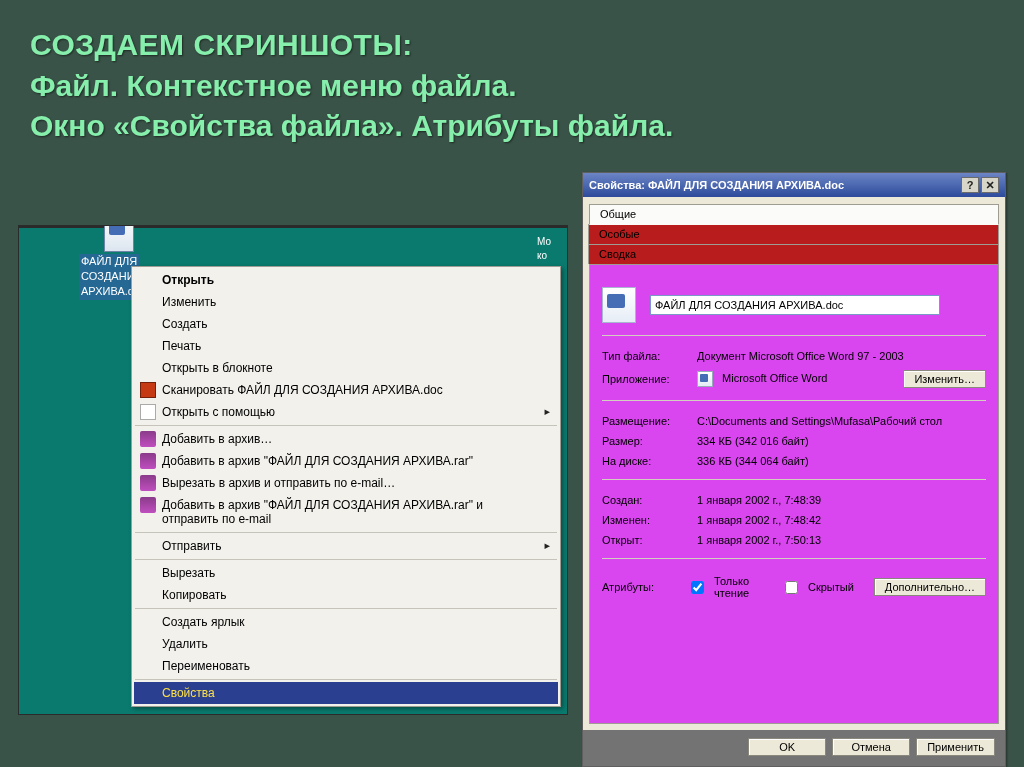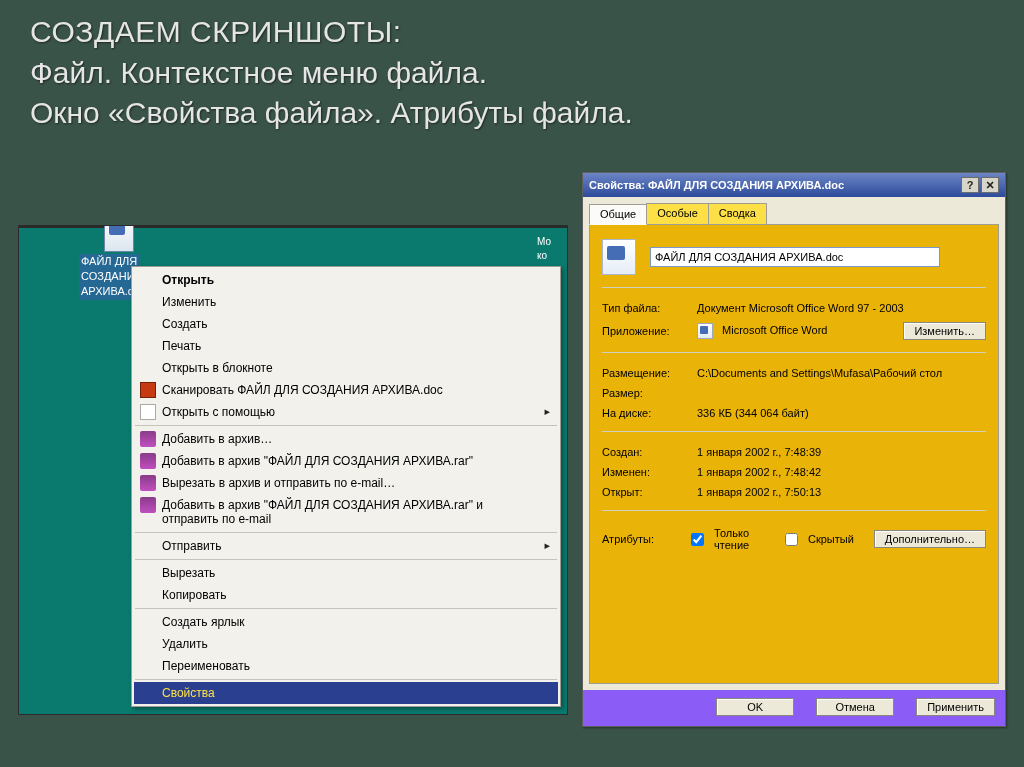--- a/index.html
+++ b/index.html
@@ -5,25 +5,25 @@
   * { box-sizing: border-box; margin: 0; padding: 0; }
   body {
     width: 1024px;
     height: 767px;
     background: #3a5348;
     font-family: Tahoma, Arial, sans-serif;
     position: relative;
     overflow: hidden;
   }
   .slide-title {
-    padding: 12px 30px 10px 30px;
+    padding: 25px 30px 10px 30px;
     font-size: 30px;
     line-height: 1.35;
-    font-weight: 400;
-    color: #e5e5e5;
+    font-weight: 700;
+    color: #86efac;
     text-shadow: 1px 1px 2px rgba(0,0,0,.5);
   }
   .slide-title .upper { text-transform: uppercase; letter-spacing: .5px; }
 
   
   .desktop-panel {
     position: absolute;
     left: 18px;
     top: 225px;
     width: 550px;
@@ -115,37 +115,37 @@
   }
   .props .titlebar .spacer { flex:1; }
   .props .titlebar .winbtn {
     width:18px; height:16px; margin-left:2px;
     background:#d8d6c8; border:1px solid #6b6b6b;
     display:flex; align-items:center; justify-content:center;
     font-size:11px; font-weight:700; color:#222;
   }
   .tabs {
     padding: 6px 6px 0 6px;
-    display:flex; gap:0;
+    display:flex; gap:0;flex-direction:column;
   }
   .tab {
     padding: 3px 10px 4px;
     border: 1px solid #9e9c93;
     border-bottom: none;
-    background: #fde047;
+    background: #b91c1c;
     font-size: 11px;
     position: relative;
   }
   .tab.active { background: #fbfbf9; z-index:2; border-bottom:1px solid #fbfbf9; top:1px; }
   .tab + .tab { margin-left:-1px; }
   .tab-body {
     margin: 0 6px 6px 6px;
     border: 1px solid #9e9c93;
-    background: #eab308;
-    padding: 14px 12px 10px;
+    background: #d946ef;
+    padding: 22px 12px 10px;
     min-height: 460px;
     position: relative;
   }
   .head-row { display:flex; align-items:center; gap:14px; margin-bottom:12px;}
   .head-row .docico {
     width:34px; height:36px; background:linear-gradient(#fff,#e6edf6);
     border:1px solid #a8b6cf; position:relative;
   }
   .head-row .docico::after{
     content:""; position:absolute; left:4px; top:6px; width:18px;height:14px;
@@ -170,22 +170,22 @@
   .winbutton {
     font-family:inherit; font-size:11px;
     background:#ece9d8; border:1px solid #8a887d;
     padding: 2px 10px; box-shadow: inset 1px 1px 0 #fff;
   }
   .attr-row { display:flex; align-items:center; gap:10px; padding:6px 0;}
   .attr-row .lbl { width:95px; }
   .chk { width:13px;height:13px; vertical-align:middle;}
   .bottom-bar {
     padding: 8px 10px 10px;
-    display:flex; justify-content:flex-end; gap:22px;
-    background:#8b5cf6;
+    display:flex; justify-content:flex-end; gap:6px;
+    background:#737373;
   }
   .bottom-bar .winbutton { min-width:78px; }
 
   .desk-frag {
     position:absolute; right:0; top:2px; width:30px; color:#fff; font-size:10px;
   }
   .dark-top {
     position:absolute; left:0; top:0; right:0; height:2px; background:#2a2a2a;
   }
 </style>
@@ -286,20 +286,21 @@
       </span>
       <button class="winbutton">Изменить…</button>
     </div>
     <hr class="hrlite">
     <div class="prop-row">
       <span class="lbl">Размещение:</span>
       <span class="val" style="white-space:nowrap;overflow:hidden;text-overflow:clip">C:\Documents and Settings\Mufasa\Рабочий стол</span>
     </div>
     <div class="prop-row">
       <span class="lbl">Размер:</span>
+      <span class="val">334 КБ (342 016 байт)</span>
     </div>
     <div class="prop-row">
       <span class="lbl">На диске:</span>
       <span class="val">336 КБ (344 064 байт)</span>
     </div>
     <hr class="hrlite">
     <div class="prop-row">
       <span class="lbl">Создан:</span>
       <span class="val">1 января 2002 г., 7:48:39</span>
     </div>

